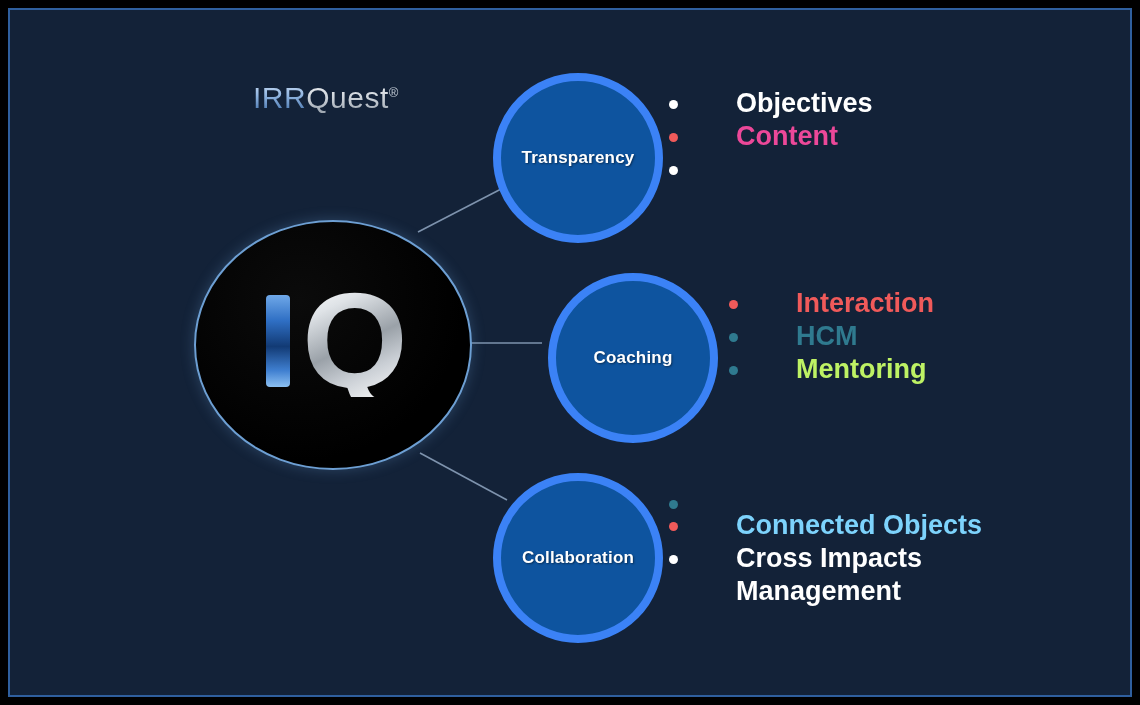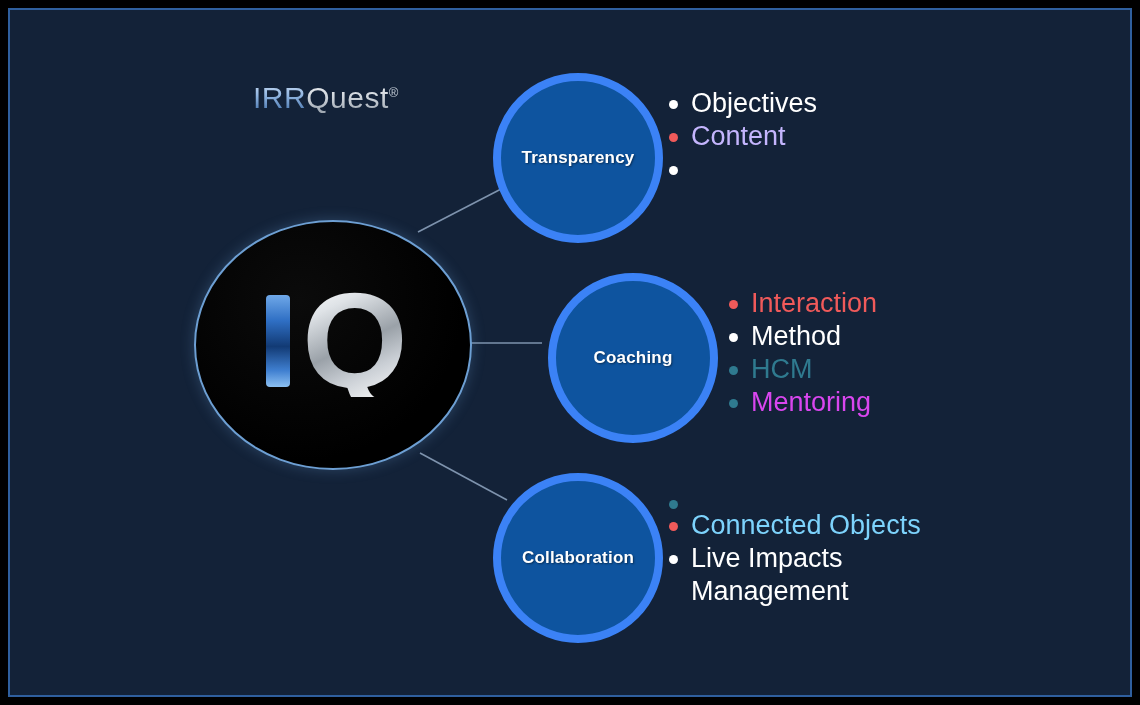--- a/index.html
+++ b/index.html
@@ -136,24 +136,25 @@
     padding: 0;
   }
   #list-transparency  { left: 659px; top: 77px; }
   #list-coaching      { left: 719px; top: 277px; text-align: right; }
   #list-collaboration { left: 659px; top: 477px; }
 
   .bullet-item {
     display: flex;
     align-items: flex-start;
     font-size: 27px;
-    font-weight: normal;
+    font-weight: bold;
     line-height: 33px;
     margin-bottom: 0px;
     white-space: pre-line;
+    gap: 45px;
   }
   .bullet-dot {
     flex: 0 0 auto;
     width: 9px;
     height: 9px;
     border-radius: 50%;
     margin-right: 13px;
     margin-top: 13px;
   }
   .bullet-text { display: block; }
@@ -185,29 +186,28 @@
   </div>
   <div class="node" id="node-coaching">
     <span>Coaching</span>
   </div>
   <div class="node" id="node-collaboration">
     <span>Collaboration</span>
   </div>
 
   <ul class="bullet-list" id="list-transparency">
       <li class="bullet-item" style="color: rgb(255, 255, 255);"><span class="bullet-dot" style="background: rgb(255, 255, 255);"></span><span class="bullet-text">Objectives</span></li>
-      <li class="bullet-item" style="color: #c4b5fd; text-align: center;"><span class="bullet-dot" style="background: rgb(240, 90, 90);"></span><span class="bullet-text">Content</span></li>
+      <li class="bullet-item" style="color: #ec4899; text-align: center;"><span class="bullet-dot" style="background: rgb(240, 90, 90);"></span><span class="bullet-text">Content</span></li>
       <li class="bullet-item" style="color: rgb(255, 255, 255);"><span class="bullet-dot" style="background: rgb(255, 255, 255);"></span></li>
     </ul>
   <ul class="bullet-list" id="list-coaching">
       <li class="bullet-item" style="color: rgb(240, 90, 90);"><span class="bullet-dot" style="background: rgb(240, 90, 90);"></span><span class="bullet-text">Interaction</span></li>
-      <li class="bullet-item" style="color: rgb(255, 255, 255);"><span class="bullet-dot" style="background: rgb(255, 255, 255);"></span><span class="bullet-text">Method</span></li>
       <li class="bullet-item" style="color: rgb(47, 122, 143);"><span class="bullet-dot" style="background: rgb(47, 122, 143);"></span><span class="bullet-text">HCM</span></li>
-      <li class="bullet-item" style="color: #d946ef;"><span class="bullet-dot" style="background: rgb(47, 122, 143);"></span><span class="bullet-text">Mentoring</span></li>
+      <li class="bullet-item" style="color: #bef264;"><span class="bullet-dot" style="background: rgb(47, 122, 143);"></span><span class="bullet-text">Mentoring</span></li>
     </ul>
   <ul class="bullet-list" id="list-collaboration">
       <li class="bullet-item" style="color: rgb(47, 122, 143);"><span class="bullet-dot" style="background: rgb(47, 122, 143);"></span></li>
       <li class="bullet-item" style="color: #7dd3fc;"><span class="bullet-dot" style="background: rgb(240, 90, 90);"></span><span class="bullet-text">Connected Objects</span></li>
-      <li class="bullet-item" style="color: rgb(255, 255, 255);"><span class="bullet-dot" style="background: rgb(255, 255, 255);"></span><span class="bullet-text">Live Impacts
+      <li class="bullet-item" style="color: rgb(255, 255, 255);"><span class="bullet-dot" style="background: rgb(255, 255, 255);"></span><span class="bullet-text">Cross Impacts
 Management</span></li>
     </ul>
 
 </div>
 
 </body></html>

